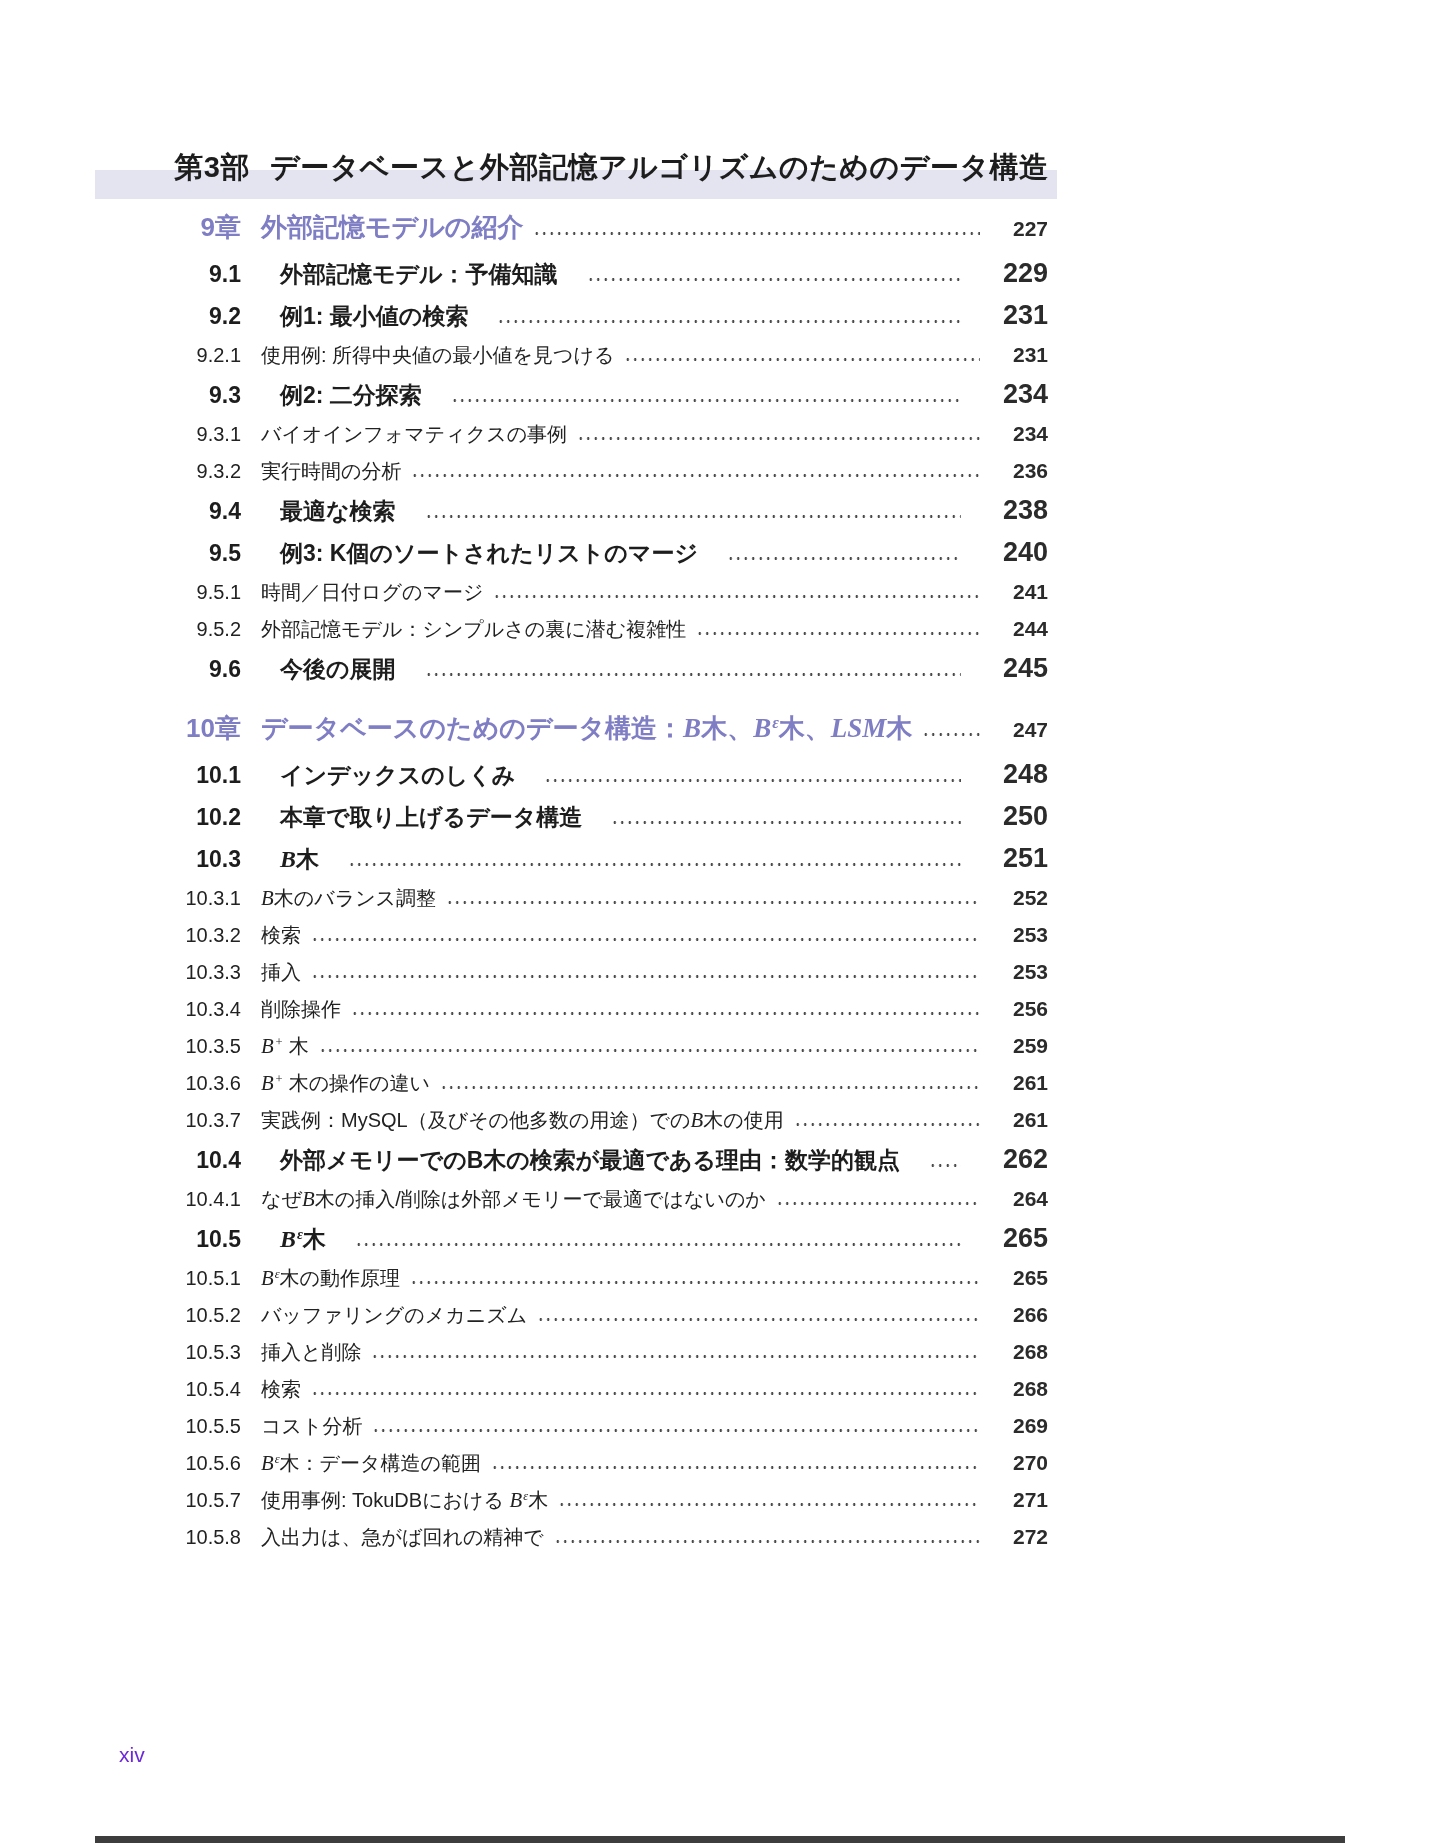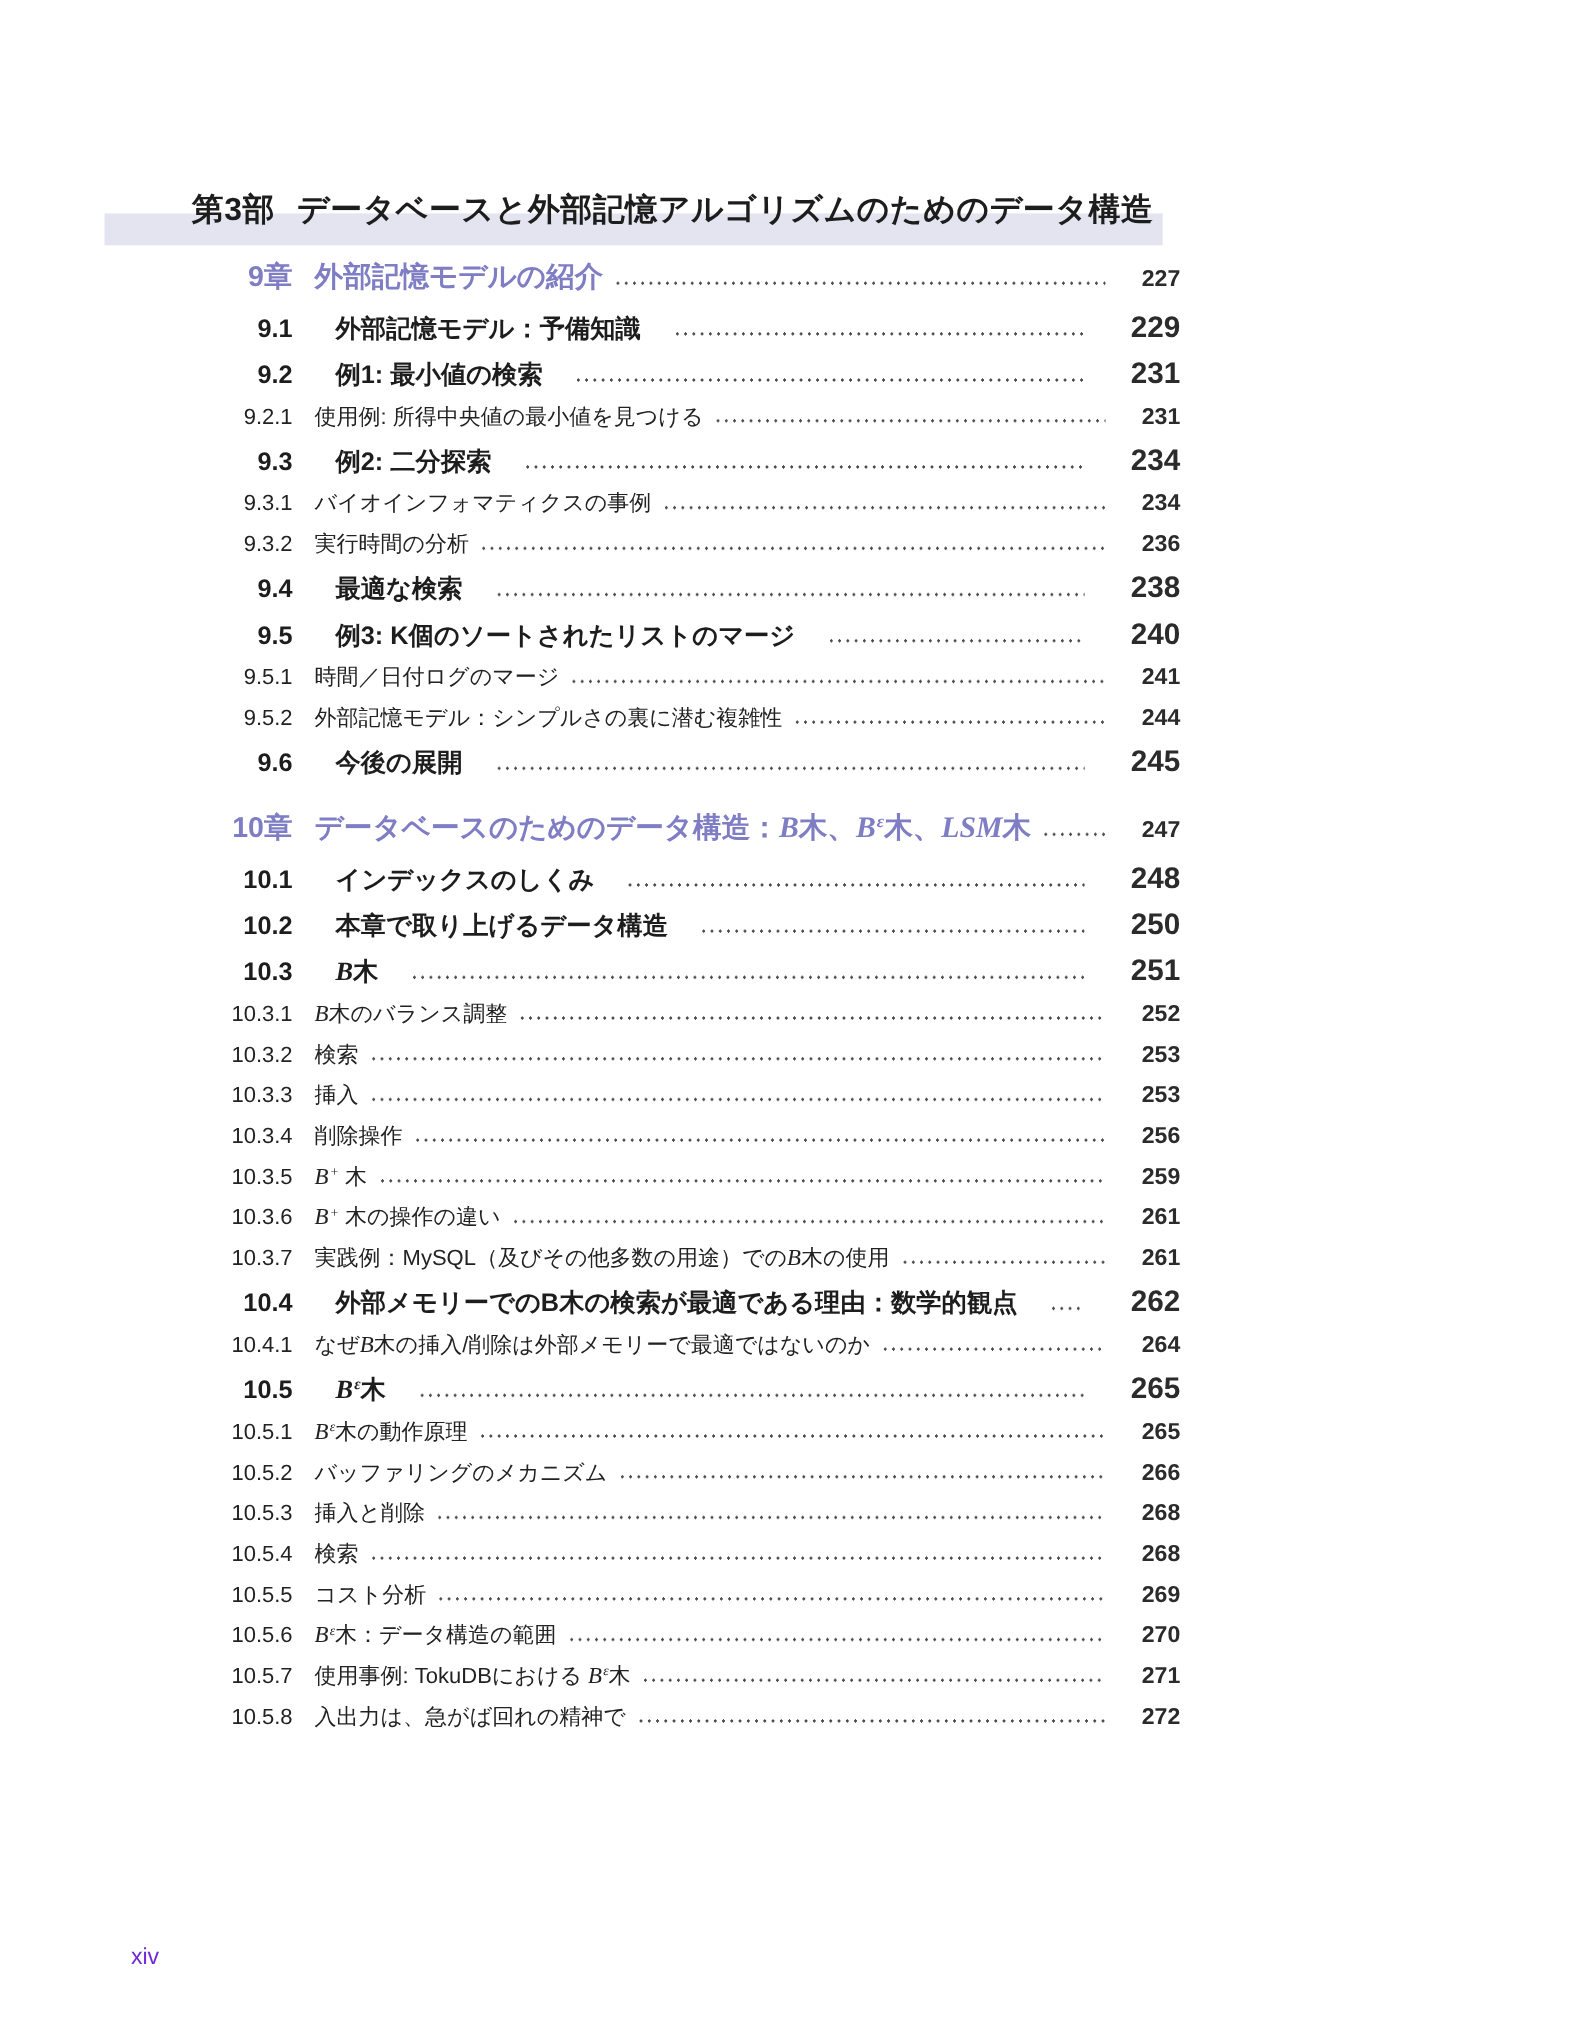--- a/index.html
+++ b/index.html
@@ -1,37 +1,37 @@
 <!DOCTYPE html>
 <html><head>
 <meta charset="utf-8">
 <style>
   html,body{margin:0;padding:0;background:#ffffff;}
   body{
     width:1433px;height:1843px;position:relative;overflow:hidden;
     font-family:"Liberation Sans",sans-serif;color:#1f1f1f;
   }
-  .page{position:absolute;inset:0;background:#ffffff;margin-top:24px;}
+  .page{position:absolute;inset:0;background:#ffffff;}
 
   
   .part-band{
     position:absolute;left:95px;top:170px;width:962px;height:29px;
     background:#e4e4f1;
   }
   .part-header{
     position:absolute;left:95px;top:148px;width:962px;
     display:flex;align-items:baseline;
     font-weight:bold;font-size:29px;line-height:38px;color:#1d1d1d;
     letter-spacing:0.5px;
   }
   .part-header .part-num{width:155px;text-align:right;}
   .part-header .part-title{padding-left:20px;}
 
   
-  .toc{position:absolute;left:111px;top:188px;width:962px;}
+  .toc{position:absolute;left:86px;top:188px;width:962px;}
   .row{display:flex;align-items:baseline;}
   .row .num{width:155px;text-align:right;flex:none;}
   .row .title{padding-left:20px;flex:none;white-space:nowrap;}
   .row .leader{
     flex:1 1 auto;height:5px;margin:0 14px 0 10px;min-width:12px;
     background-image:radial-gradient(circle,#4a4a4a 1.25px,rgba(0,0,0,0) 1.45px);
     background-size:7.5px 5px;background-repeat:repeat-x;background-position:0 50%;
   }
   .row .pg{width:54px;flex:none;text-align:right;font-weight:700;color:#2b2b2b;}
 

